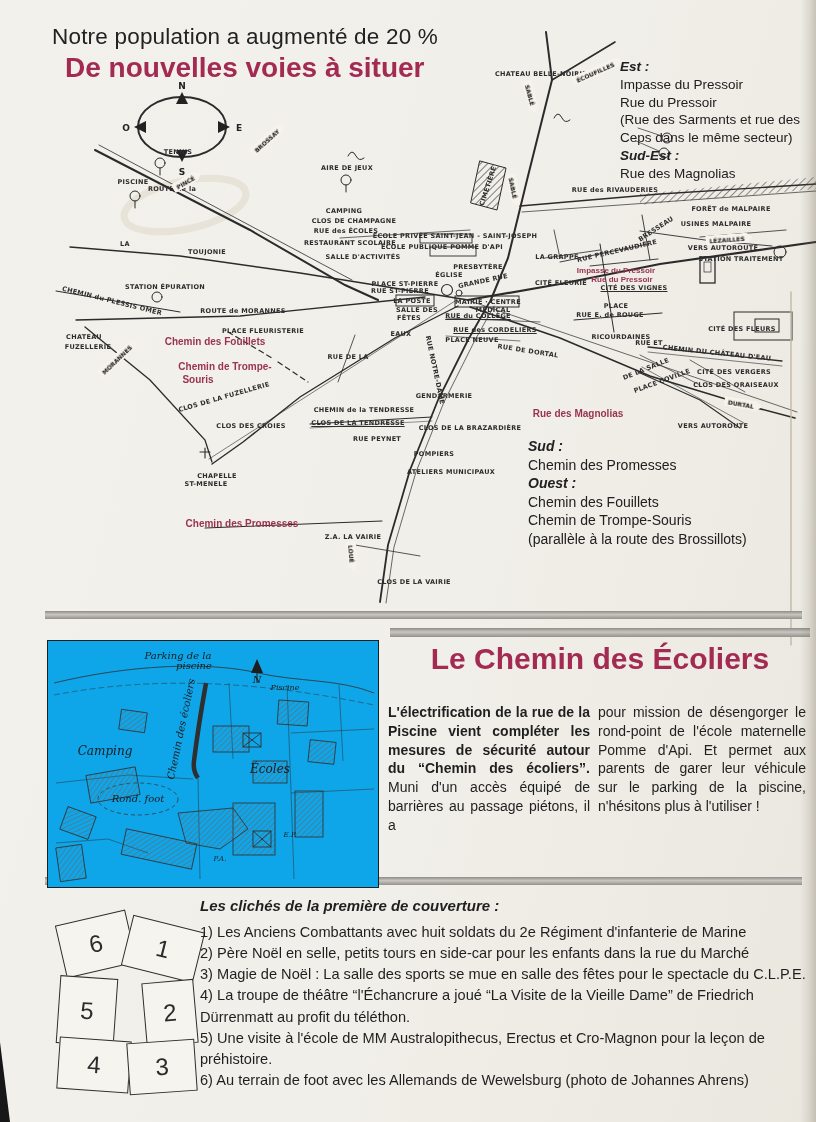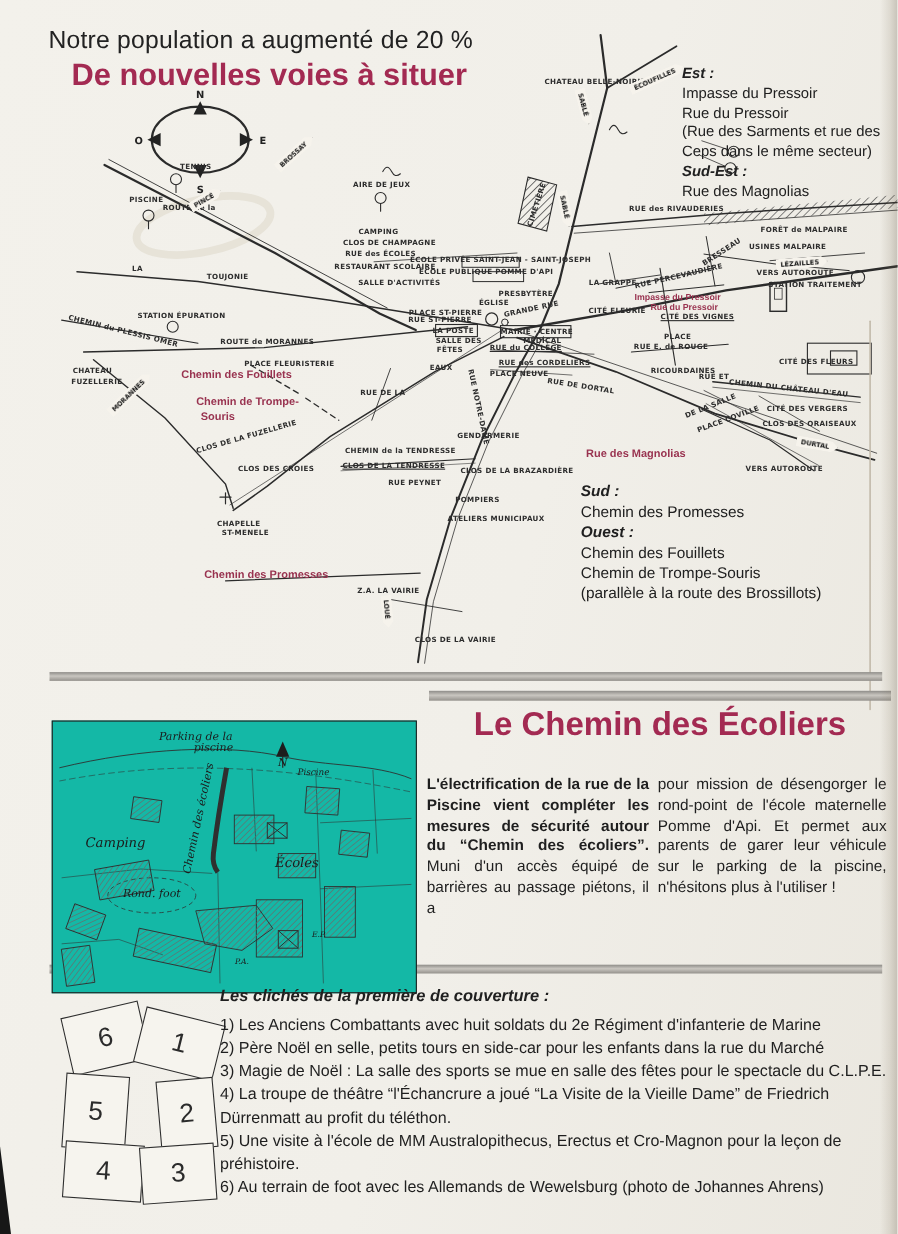--- a/index.html
+++ b/index.html
@@ -4,21 +4,21 @@
 <style>
   html,body{margin:0;padding:0;}
   body{
     width:816px;height:1122px;position:relative;overflow:hidden;
     background:linear-gradient(105deg,#f3f1eb 0%,#f1efe9 55%,#eae7df 100%);
     font-family:"Liberation Sans",sans-serif;color:#1f1f1f;
   }
   .abs{position:absolute;}
   svg.layer{position:absolute;left:0;top:0;z-index:1;pointer-events:none;}
   
-  .h1{left:44px;top:24px;font-size:22.5px;font-weight:400;letter-spacing:.2px;color:#222;z-index:4;}
+  .h1{left:52px;top:24px;font-size:22.5px;font-weight:400;letter-spacing:.2px;color:#222;z-index:4;}
   .h2{left:65px;top:52px;font-size:28px;font-weight:700;color:var(--accent);z-index:4;}
   
   .map-labels{left:0;top:0;width:816px;height:620px;z-index:2;}
   .map-label{position:absolute;white-space:nowrap;font:bold 6.5px "DejaVu Sans",sans-serif;
     color:#2d2d2d;letter-spacing:.3px;}
   .map-label.u{text-decoration:underline;text-underline-offset:1px;}
   .map-label.red{font:bold 10px "Liberation Sans",sans-serif;color:var(--redlabel);letter-spacing:0;}
   .sign{position:absolute;white-space:nowrap;font:bold 6px "DejaVu Sans",sans-serif;color:#151515;
     background:#f6f3ec;padding:1.5px 8px 1.5px 4px;
     clip-path:polygon(0 0,calc(100% - 6px) 0,100% 50%,calc(100% - 6px) 100%,0 100%);
@@ -31,22 +31,22 @@
   .dir-h{font-weight:700;font-style:italic;}
   .dir-gap{margin-top:14px;}
   
   .bar{background:linear-gradient(180deg,#8e8c88,#c9c6c0 45%,#94918c);z-index:3;}
   .bar1{left:45px;top:611px;width:757px;height:8px;}
   .titlebar{left:390px;top:628px;width:420px;height:9px;}
   .bar2{left:45px;top:877px;width:757px;height:8px;}
   
   .sec-title{left:390px;top:642px;width:420px;text-align:center;font-size:30px;font-weight:700;
     color:var(--accent);z-index:4;}
-  .inset{left:47px;top:655px;width:330px;height:246px;border:1.6px solid #1f1f1f;
-    background:#14b8a6;z-index:3;}
+  .inset{left:47px;top:640px;width:330px;height:246px;border:1.6px solid #1f1f1f;
+    background:#0ea5e9;z-index:3;}
   .inset svg{position:absolute;left:0;top:0;}
   .hand{position:absolute;white-space:nowrap;font:italic 10px "DejaVu Serif",serif;color:#1b1b1b;}
   .col{position:absolute;z-index:4;font-size:14px;line-height:1.34;text-align:justify;margin:0;}
   .col1{left:388px;top:703px;width:202px;}
   .col2{left:598px;top:703px;width:208px;}
   .col strong{font-weight:700;}
   
   .photos{left:52px;top:903px;width:165px;height:200px;z-index:3;}
   .photo-card{position:absolute;background:#f6f4ee;border:1.3px solid #2e2e2e;
     display:flex;align-items:center;justify-content:center;
@@ -184,21 +184,21 @@
     <span class="map-label" style="left: 224px; top: 397px; transform: translate(-50%, -50%) rotate(-16deg);">CLOS DE LA FUZELLERIE</span>
     <span class="map-label" style="left: 251px; top: 426px; transform: translate(-50%, -50%) rotate(0deg);">CLOS DES CROIES</span>
     <span class="map-label" style="left: 364px; top: 410px; transform: translate(-50%, -50%) rotate(0deg);">CHEMIN de la TENDRESSE</span>
     <span class="map-label u" style="left: 358px; top: 423px; transform: translate(-50%, -50%) rotate(0deg);">CLOS DE LA TENDRESSE</span>
     <span class="map-label" style="left: 377px; top: 439px; transform: translate(-50%, -50%) rotate(0deg);">RUE PEYNET</span>
     <span class="map-label" style="left: 470px; top: 428px; transform: translate(-50%, -50%) rotate(0deg);">CLOS DE LA BRAZARDIÈRE</span>
     <span class="map-label" style="left: 444px; top: 396px; transform: translate(-50%, -50%) rotate(0deg);">GENDARMERIE</span>
     <span class="map-label" style="left: 434px; top: 454px; transform: translate(-50%, -50%) rotate(0deg); text-align: right;">POMPIERS</span>
     <span class="map-label" style="left: 451px; top: 472px; transform: translate(-50%, -50%) rotate(0deg);">ATELIERS MUNICIPAUX</span>
     <span class="map-label" style="left: 217px; top: 476px; transform: translate(-50%, -50%) rotate(0deg);">CHAPELLE</span>
-    <span class="map-label" style="left: 223px; top: 484px; transform: translate(-50%, -50%) rotate(0deg);">ST-MENELE</span>
+    <span class="map-label" style="left: 206px; top: 484px; transform: translate(-50%, -50%) rotate(0deg);">ST-MENELE</span>
     <span class="map-label red" style="left: 242px; top: 523px; transform: translate(-50%, -50%) rotate(0deg);">Chemin des Promesses</span>
     <span class="map-label" style="left: 353px; top: 537px; transform: translate(-50%, -50%) rotate(0deg);">Z.A. LA VAIRIE</span>
     <span class="map-label" style="left: 414px; top: 582px; transform: translate(-50%, -50%) rotate(0deg);">CLOS DE LA VAIRIE</span>
     <span class="map-label" style="left: 615px; top: 190px; transform: translate(-50%, -50%) rotate(0deg);">RUE des RIVAUDERIES</span>
     <span class="map-label" style="left: 731px; top: 209px; transform: translate(-50%, -50%) rotate(0deg);">FORÊT de MALPAIRE</span>
     <span class="map-label" style="left: 716px; top: 224px; transform: translate(-50%, -50%) rotate(0deg);">USINES MALPAIRE</span>
     <span class="map-label" style="left: 723px; top: 248px; transform: translate(-50%, -50%) rotate(0deg);">VERS AUTOROUTE</span>
     <span class="map-label" style="left: 741px; top: 259px; transform: translate(-50%, -50%) rotate(0deg);">STATION TRAITEMENT</span>
     <span class="map-label" style="left: 617px; top: 251px; transform: translate(-50%, -50%) rotate(-13deg);">RUE PERCEVAUDIÈRE</span>
     <span class="map-label red" style="left: 616px; top: 270px; font-size: 8px; transform: translate(-50%, -50%) rotate(0deg);">Impasse du Pressoir</span>

